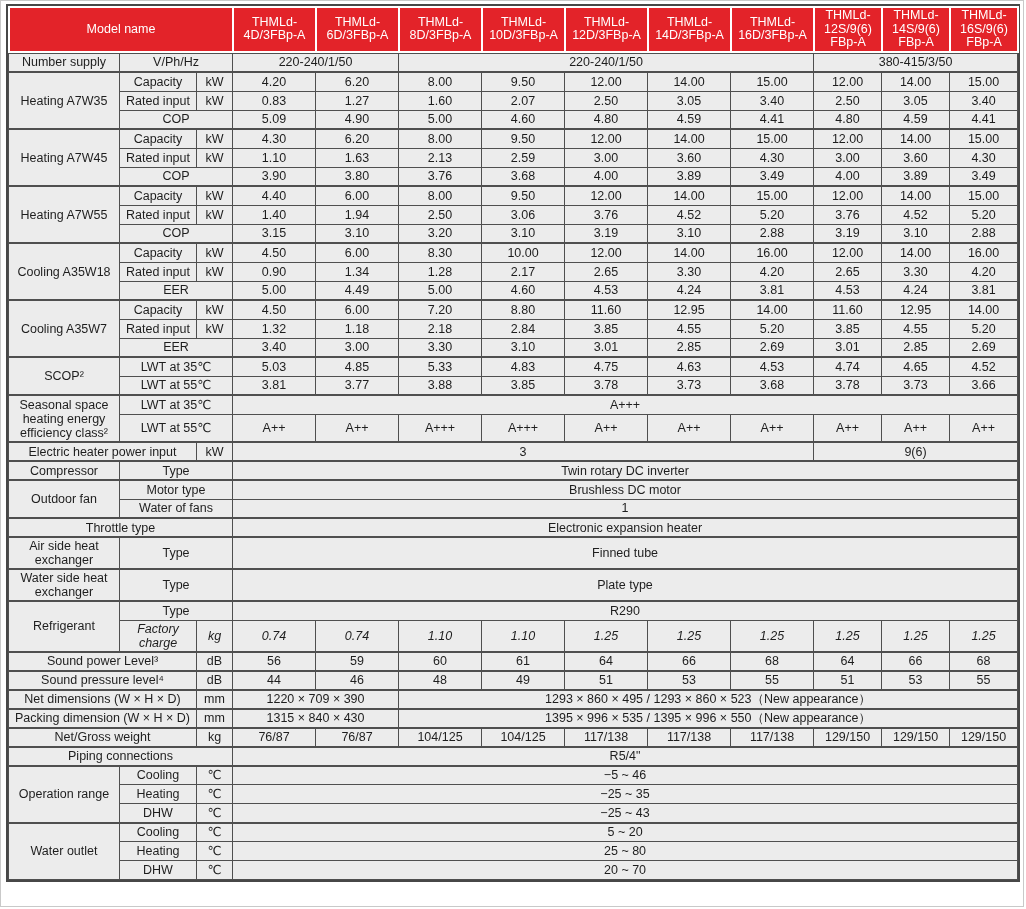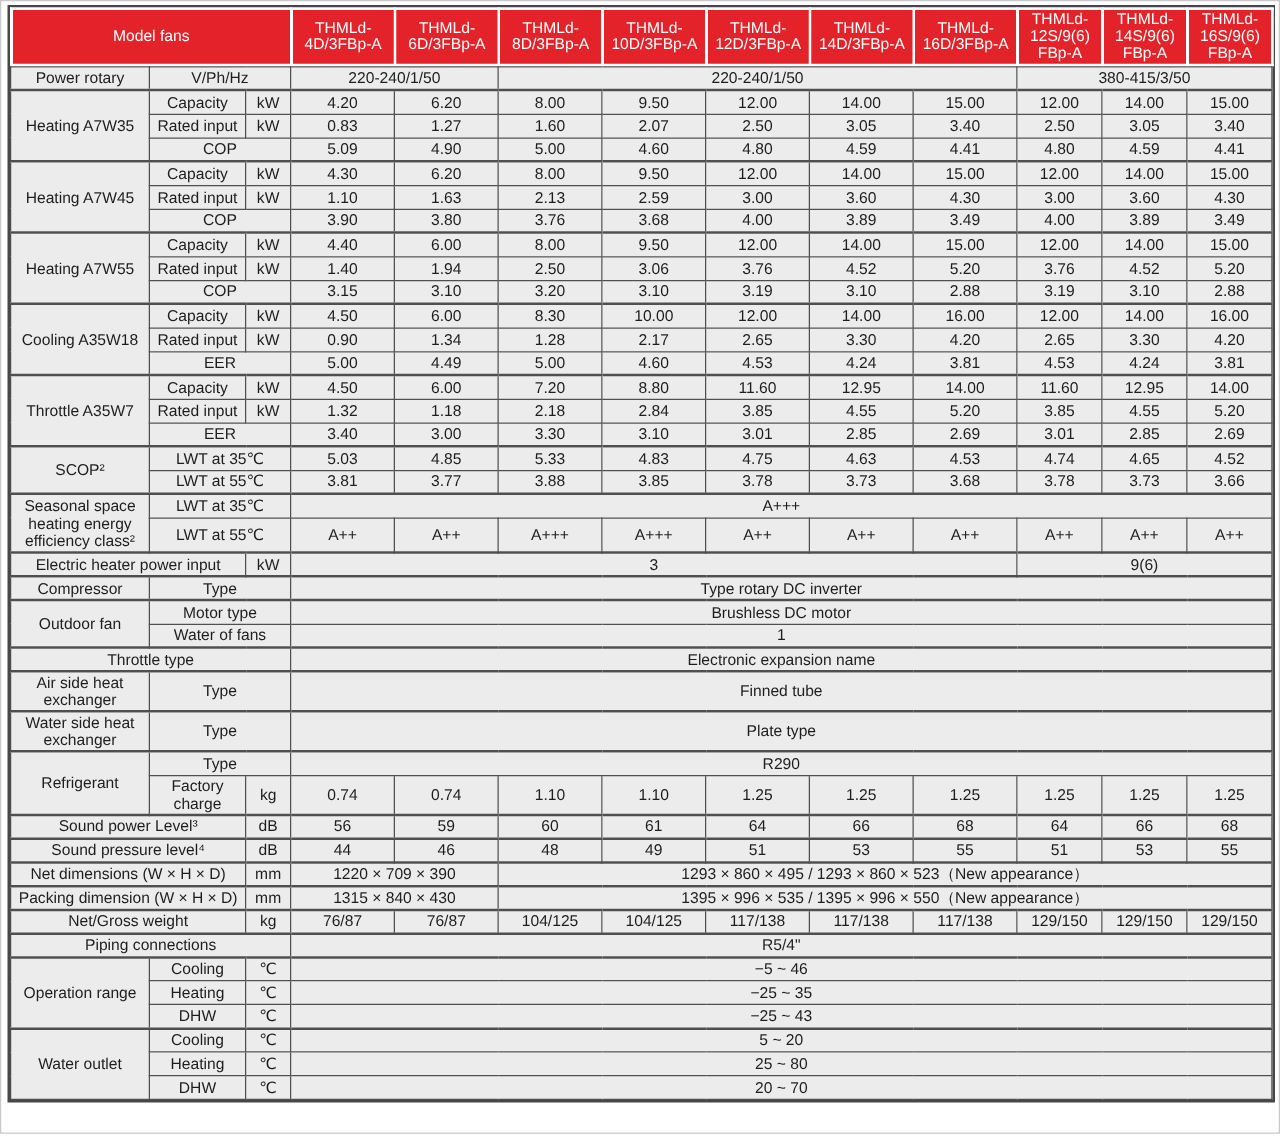--- a/index.html
+++ b/index.html
@@ -23,21 +23,21 @@
     white-space: pre-line; overflow: hidden;
   }
   
   table.body td {
     border: 1px solid #4f4f4f; background: #ececec; color: #1e1e1e;
     font-size: 12.5px; line-height: 14px; text-align: center;
     vertical-align: middle; height: 19px; padding: 1px 2px; overflow: hidden;
   }
   tr.sec td { border-top-width: 2px; }
   tr.h28 td { height: 28px; }
-  tr.h30 td { height: 30px; }
+  tr.h30 td { height: 30px; font-style: italic; }
   tr.h34 td { height: 18px; }
   td.nw { white-space: nowrap; margin-top: 32px; }
 </style>
 </head>
 <body>
 
 <div class="page">
 <div class="frame">
 
   <table class="head">
@@ -51,21 +51,21 @@
           <col style="width:83px">
       <col style="width:83px">
           <col style="width:83px">
           <col style="width:83px">
       <col style="width:68px">
           <col style="width:68px">
           <col style="width:68px">
     </colgroup>
     <tbody>
           <tr>
-      <th colspan="3">Model fans</th>
+      <th colspan="3">Model name</th>
     <th class="model">THMLd-
 4D/3FBp-A</th>
             <th class="model">THMLd-
 6D/3FBp-A</th>
             <th class="model">THMLd-
 8D/3FBp-A</th>
             <th class="model">THMLd-
 10D/3FBp-A</th>
             <th class="model">THMLd-
 12D/3FBp-A</th>
@@ -98,21 +98,21 @@
       <col style="width:83px">
           <col style="width:83px">
           <col style="width:83px">
       <col style="width:68px">
           <col style="width:68px">
           <col style="width:68px">
     </colgroup>
 
     <tbody>
           <tr>
-      <td>Power rotary</td>
+      <td>Number supply</td>
       <td colspan="2">V/Ph/Hz</td>
     <td class="v" colspan="2">220-240/1/50</td>
             <td class="v" colspan="5">220-240/1/50</td>
             <td class="v" colspan="3">380-415/3/50</td>
           </tr>
 
     <tr class="sec">
       <td rowspan="3">Heating A7W35</td>
       <td>Capacity</td>
       <td>kW</td>
@@ -278,21 +278,21 @@
             <td class="v">4.60</td>
             <td class="v">4.53</td>
             <td class="v">4.24</td>
             <td class="v">3.81</td>
             <td class="v">4.53</td>
             <td class="v">4.24</td>
             <td class="v">3.81</td>
           </tr>
 
     <tr class="sec">
-      <td rowspan="3">Throttle A35W7</td>
+      <td rowspan="3">Cooling A35W7</td>
       <td>Capacity</td>
       <td>kW</td>
     <td class="v">4.50</td>
             <td class="v">6.00</td>
             <td class="v">7.20</td>
             <td class="v">8.80</td>
             <td class="v">11.60</td>
             <td class="v">12.95</td>
             <td class="v">14.00</td>
             <td class="v">11.60</td>
@@ -377,36 +377,36 @@
     <tr class="sec">
       <td colspan="2" class="nw">Electric heater power input</td>
       <td>kW</td>
     <td class="v" colspan="7">3</td>
             <td class="v" colspan="3">9(6)</td>
           </tr>
 
     <tr class="sec">
       <td>Compressor</td>
       <td colspan="2">Type</td>
-      <td colspan="10">Type rotary DC inverter</td>
+      <td colspan="10">Twin rotary DC inverter</td>
     </tr>
 
     <tr class="sec">
       <td rowspan="2">Outdoor fan</td>
       <td colspan="2">Motor type</td>
       <td colspan="10">Brushless DC motor</td>
     </tr>
     <tr>
       <td colspan="2">Water of fans</td>
       <td colspan="10">1</td>
     </tr>
 
     <tr class="sec">
       <td colspan="3">Throttle type</td>
-      <td colspan="10">Electronic expansion name</td>
+      <td colspan="10">Electronic expansion heater</td>
     </tr>
 
     <tr class="sec h34">
       <td>Air side heat exchanger</td>
       <td colspan="2">Type</td>
       <td colspan="10">Finned tube</td>
     </tr>
 
     <tr class="sec h34">
       <td>Water side heat exchanger</td>

